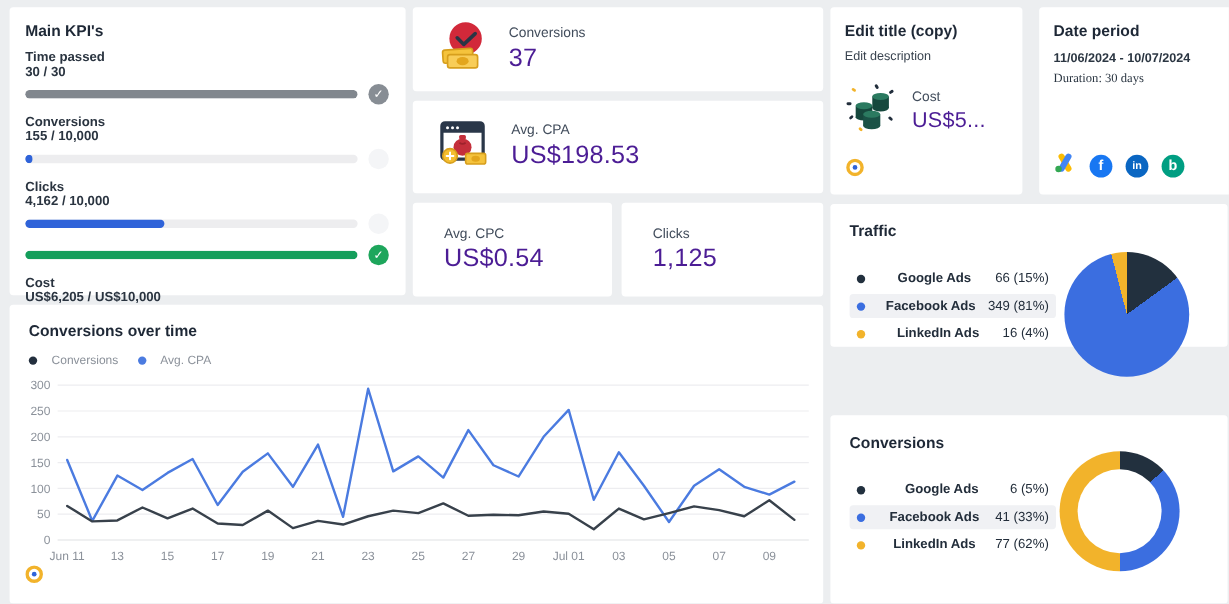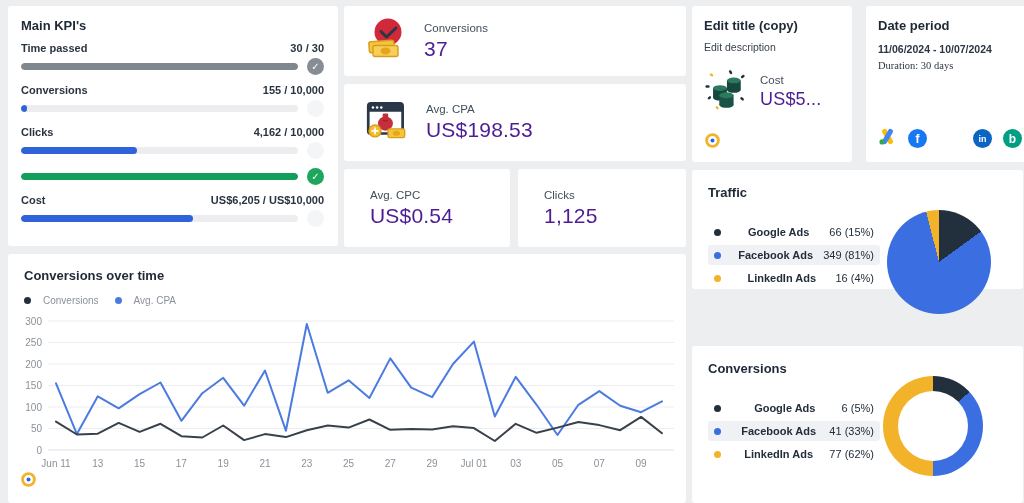--- a/index.html
+++ b/index.html
@@ -10,21 +10,21 @@
     position:relative;
     overflow:hidden;
     color:#222d3a;
   }
   .panel { position:absolute; background:#fff; border-radius:3px; }
   .panel-title { font-size:13px; font-weight:bold; color:#1e2836; }
 
   
   #kpi-panel { left:8px; top:6px; width:330px; height:240px; padding:12px 14px 10px 13px; }
   .kpi-row { margin-top:9px; }
-  .kpi-top { display:flex; justify-content:space-between; align-items:baseline; margin-bottom:4px; }
+  .kpi-top { display:flex; justify-content:space-between; align-items:baseline; margin-bottom:4px;flex-direction:column; }
   .kpi-label { font-size:11px; font-weight:bold; color:#2a3440; }
   .kpi-value { font-size:11px; font-weight:bold; color:#2a3440; }
   .kpi-bar-wrap { display:flex; align-items:center; }
   .kpi-track { flex:1; height:7px; background:#ededef; border-radius:4px; overflow:hidden; }
   .kpi-fill { height:100%; border-radius:4px; }
   .kpi-badge { width:17px; height:17px; border-radius:50%; margin-left:9px; display:flex; align-items:center; justify-content:center; font-size:10px; color:#fff; flex:0 0 17px; }
 
   
   .stat-card { display:flex; align-items:center; padding:0 18px; }
   #card-conversions { left:344px; top:6px;  width:342px; height:70px; }
@@ -232,21 +232,21 @@
   <div id="date-duration">Duration: 30 days</div>
   <div id="platform-icons">
     <span>
       <svg width="19" height="19" viewBox="0 0 24 24">
         <rect x="8.8" y="1.5" width="6.4" height="21" rx="3.2" fill="#FBBC04" transform="rotate(-30 12 12)"></rect>
         <rect x="8.8" y="1.5" width="6.4" height="21" rx="3.2" fill="#4285F4" transform="rotate(30 12 12)"></rect>
         <circle cx="5.2" cy="18.8" r="3.4" fill="#34A853"></circle>
       </svg>
     </span>
     <span class="circle-icon" style="background:#1877F2; font-size:12px;">f</span>
-    <span class="circle-icon" style="background:#0A66C2; font-size:9px;margin-left:35px;">in</span>
+    <span class="circle-icon" style="background:#0A66C2; font-size:9px;">in</span>
     <span class="circle-icon" style="background:#009E82; font-size:12px;">b</span>
   </div>
 </div>
 
 <div class="panel" id="traffic-panel">
   <div class="panel-title">Traffic</div>
   <div class="legend-block" id="traffic-legend">
       <div class="legend-row">
         <span class="legend-dot" style="background: rgb(34, 48, 62);"></span>
         <span class="legend-label">Google Ads</span>

